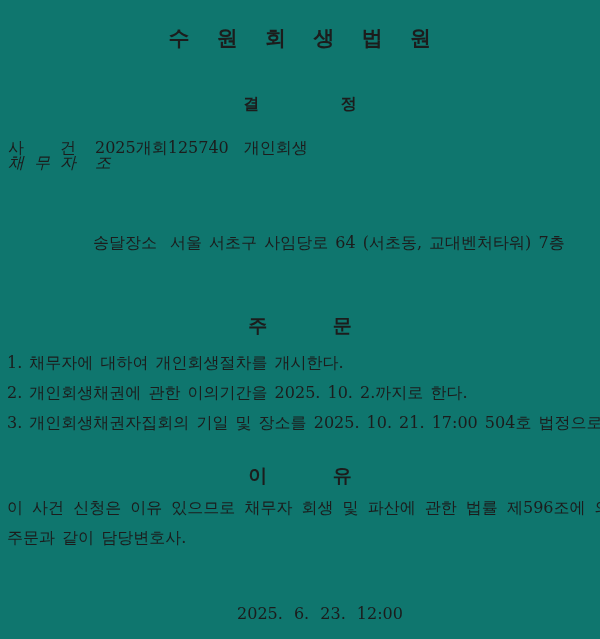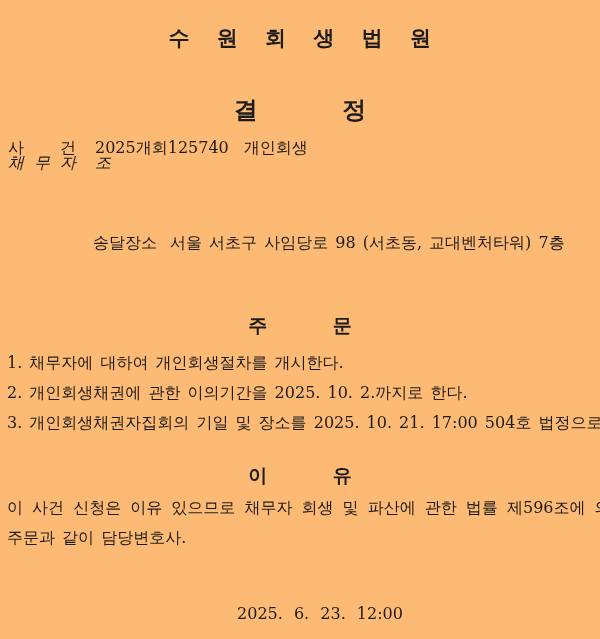--- a/index.html
+++ b/index.html
@@ -4,21 +4,21 @@
 <style>
   html, body {
     margin: 0;
     padding: 0;
     background: #ffffff;
   }
   .page {
     position: relative;
     width: 600px;
     height: 639px;
-    background: #fdba74;
+    background: #0f766e;
     color: #1c1c1c;
     overflow: hidden;
     font-family: "DejaVu Serif", "Liberation Serif", serif;
   }
   .gothic {
     font-family: "DejaVu Sans", "Liberation Sans", sans-serif;
     font-weight: bold;
   }
   .centered {
     position: absolute;
@@ -28,21 +28,21 @@
     white-space: nowrap;
   }
   .court-name {
     top: 24px;
     font-size: 21px;
     word-spacing: 19px;
     letter-spacing: 0.5px;
   }
   .doc-title {
     top: 94px;
-    font-size: 24px;
+    font-size: 16px;
     word-spacing: 76px;
   }
   .section-title {
     font-size: 19px;
     word-spacing: 59px;
   }
   .order-title { top: 313px; }
   .reason-title { top: 463px; }
   .row {
     position: absolute;
@@ -105,21 +105,21 @@
 
   <div class="row case-row-1">
     <span class="case-label">사 건</span><span class="case-value-first">2025개회125740</span><span class="case-type">개인회생</span>
   </div>
 
   <div class="row case-row-2">
     <span class="case-label">채 무 자</span><span class="case-value-first">조</span>
   </div>
 
   <div class="indent-row service-row">
-    <span>송달장소</span><span class="service-value">서울 서초구 사임당로 98 (서초동, 교대벤처타워) 7층</span>
+    <span>송달장소</span><span class="service-value">서울 서초구 사임당로 64 (서초동, 교대벤처타워) 7층</span>
   </div>
 
 
   <div class="centered section-title order-title gothic">주 문</div>
 
   <div class="body-line order-item-1">1. 채무자에 대하여 개인회생절차를 개시한다.</div>
 
   <div class="body-line order-item-2">2. 개인회생채권에 관한 이의기간을 2025. 10. 2.까지로 한다.</div>
 
   <div class="body-line order-item-3">3. 개인회생채권자집회의 기일 및 장소를 2025. 10. 21. 17:00 504호 법정으로 한다.</div>

